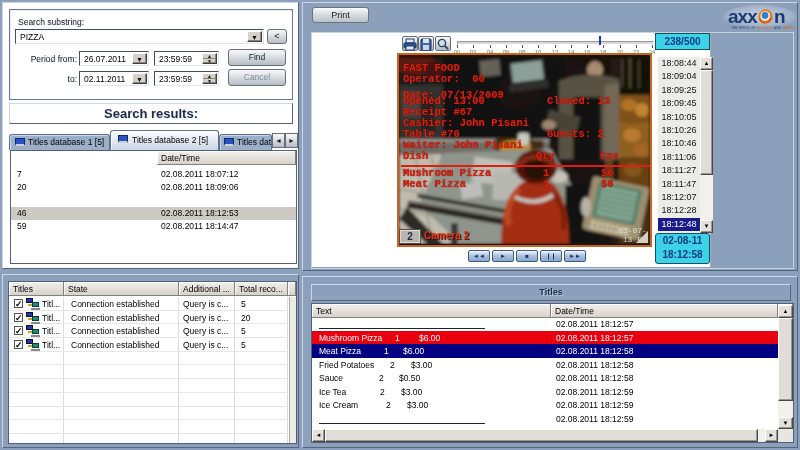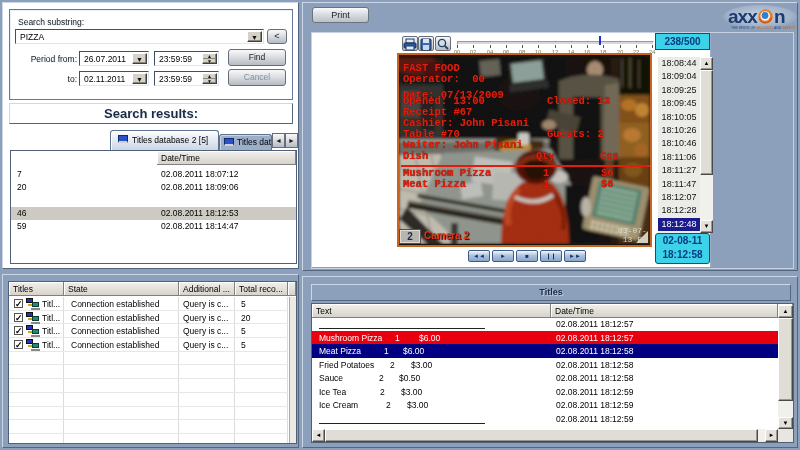--- a/index.html
+++ b/index.html
@@ -57,20 +57,24 @@
     <span class="ddb" style="padding:0;font-size:5px;line-height:5px;">
         <span style="display:block;height:50%;border-bottom:1px solid #8a867e;">▲</span>
         <span style="display:block;">▼</span>
       </span>
   </div>
   <div class="abs btn cbtn" style="left:225px;top:66px;width:58px;height:17px;line-height:15px;"><span style="color:#8090a2;">Cancel</span></div>
   <div class="abs raised" style="left:6px;top:100px;width:284px;height:21px;">
     <div class="lbl" style="text-align:center;font-weight:bold;line-height:19px;color:#1b2a45;font-size:13px;">Search results:</div>
   </div>
 
+  <div class="abs" style="left:6px;top:131px;width:101px;height:16px;background:#9cafc9;border:1px solid #5f7190;border-bottom:none;border-radius:3px 3px 0 0;box-shadow:inset 1px 1px 0 #c9d5e6;">
+    <span style="position:absolute;left:5px;top:3px;width:10px;height:8px;background:#2b4fc4;border:1px solid #0e2a6e;border-bottom:2px solid #d0d0d0;"></span>
+    <span style="position:absolute;left:18px;top:2px;white-space:nowrap;">Titles database 1 [5]</span>
+  </div>
   <div class="abs" style="left:107px;top:127px;width:109px;height:20px;background:linear-gradient(#fcfdfe,#cbd6e6);border:1px solid #5f7190;border-bottom:none;border-radius:3px 3px 0 0;box-shadow:inset 1px 1px 0 #fff;">
     <span style="position:absolute;left:7px;top:4px;width:10px;height:8px;background:#2b4fc4;border:1px solid #0e2a6e;border-bottom:2px solid #d0d0d0;"></span>
     <span style="position:absolute;left:21px;top:4px;white-space:nowrap;">Titles database 2 [5]</span>
   </div>
   <div class="abs" style="left:216px;top:131px;width:53px;height:16px;background:#9cafc9;border:1px solid #5f7190;border-bottom:none;border-radius:3px 3px 0 0;box-shadow:inset 1px 1px 0 #c9d5e6;overflow:hidden;">
     <span style="position:absolute;left:4px;top:3px;width:10px;height:8px;background:#2b4fc4;border:1px solid #0e2a6e;border-bottom:2px solid #d0d0d0;"></span>
     <span style="position:absolute;left:17px;top:2px;white-space:nowrap;">Titles dat</span>
   </div>
   <div class="abs btn cbtn" style="left:269px;top:130px;width:13px;height:15px;border-radius:0;font-size:7px;line-height:13px;">◄</div>
   <div class="abs btn cbtn" style="left:282px;top:130px;width:13px;height:15px;border-radius:0;font-size:7px;line-height:13px;">►</div>

